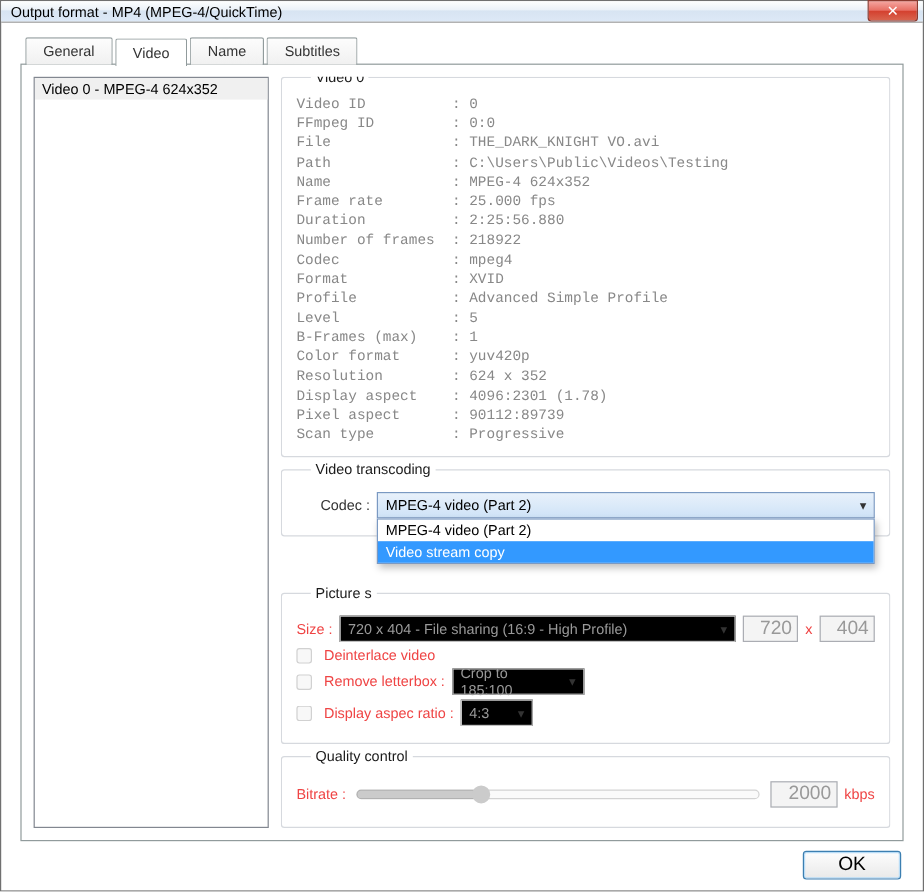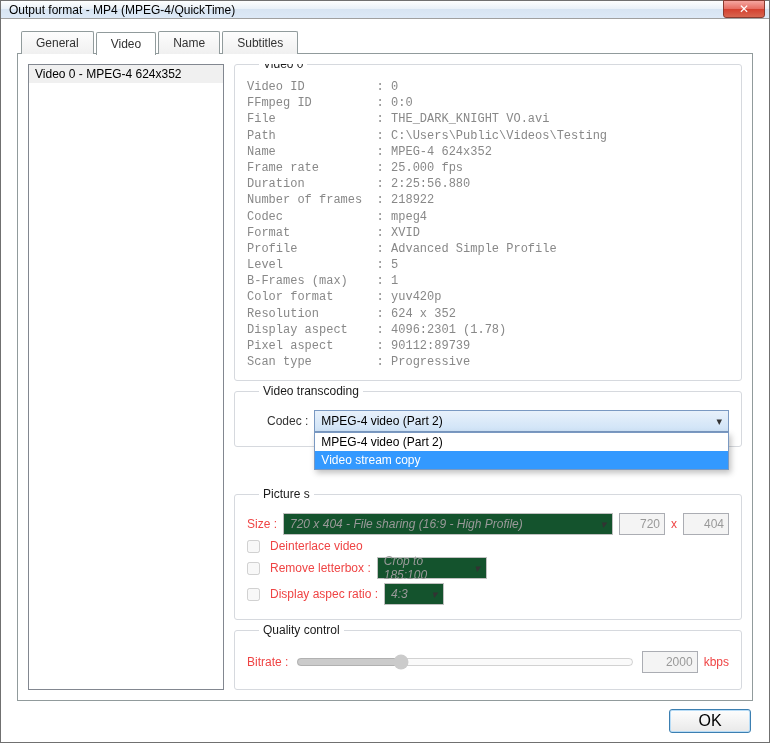--- a/index.html
+++ b/index.html
@@ -153,24 +153,23 @@
 .select::after {
   content: "▾";
   position: absolute;
   right: 6px;
   font-size: 11px;
   color: #333;
 }
 .select.small { flex: none; width: 110px; }
 .select.tiny { flex: none; width: 60px; }
 .select.disabled {
-  background: #14532d;
+  background: #000000;
   border-color: #c0c0c0;
   color: #999;
-  font-style: italic;
 }
 .dropdown-list {
   position: absolute;
   top: 21px;
   left: -1px;
   right: -1px;
   background: #fff;
   border: 1px solid #7a99c2;
   box-shadow: 2px 3px 6px rgba(0,0,0,0.25);
   z-index: 10;
@@ -181,21 +180,21 @@
 }
 .dropdown-item.highlight {
   background: #3399ff;
   color: #fff;
 }
 .textbox {
   height: 22px;
   width: 46px;
   border: 1px solid #abadb3;
   padding: 0 4px;
-  font-size: 12px;
+  font-size: 16px;
   text-align: right;
 }
 .textbox.wide { width: 56px; }
 .textbox:disabled { background: #f4f4f4; color: #999; }
 .checkbox {
   margin: 0 4px 0 0;
   width: 13px; height: 13px;
 }
 .slider {
   flex: 1;

